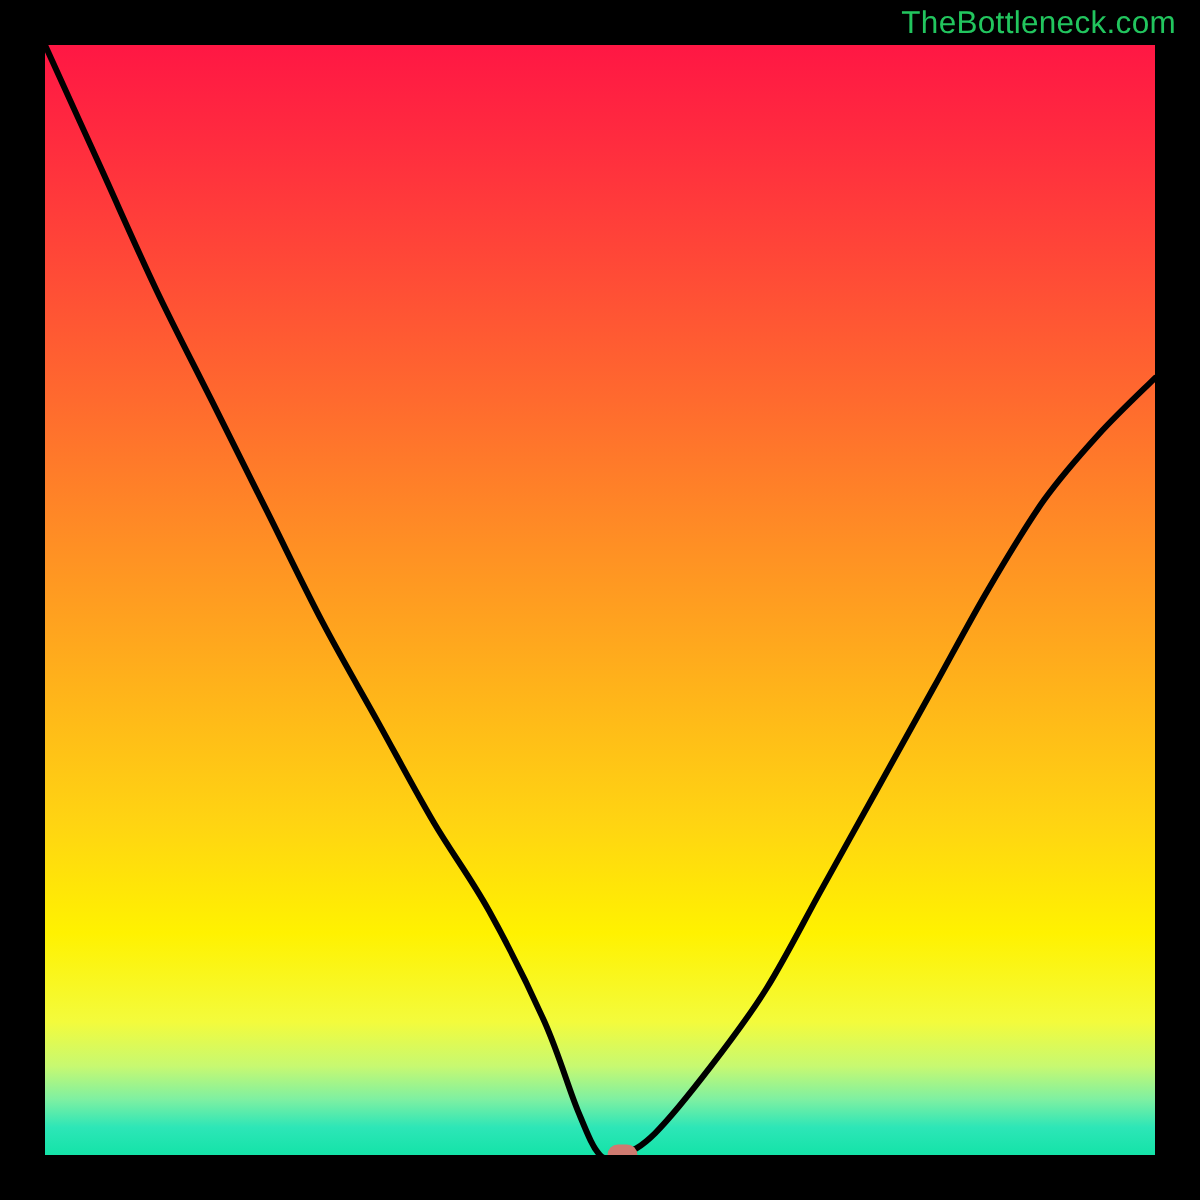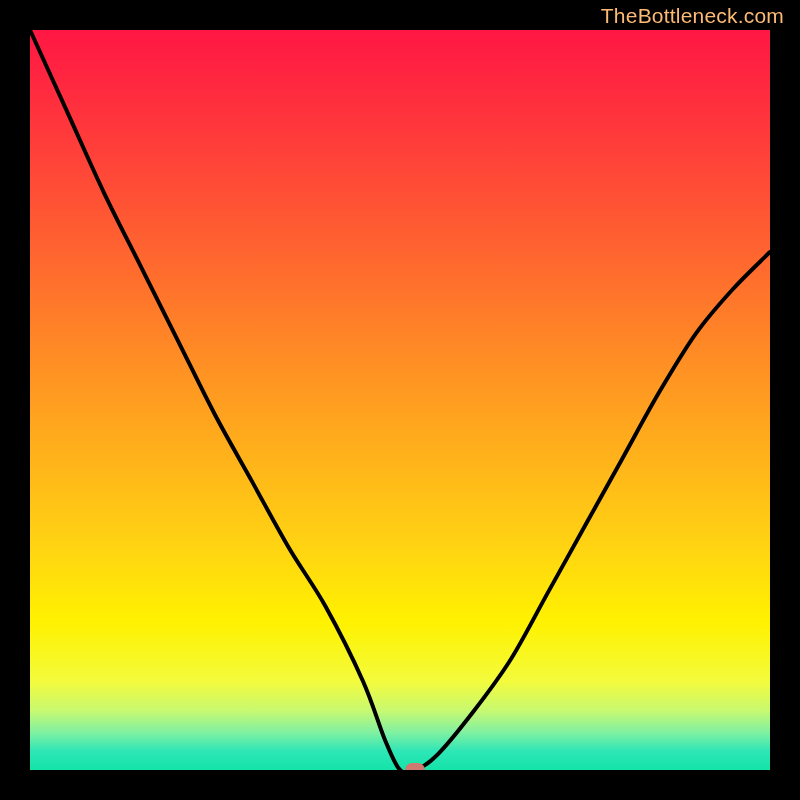--- a/index.html
+++ b/index.html
@@ -14,21 +14,21 @@
   .frame {
     position: relative;
     width: 800px;
     height: 800px;
     background: #000;
   }
   .watermark {
     position: absolute;
     top: 4px;
     right: 16px;
-    color: #fdba74;
+    color: #22c55e;
     font-size: 21px;
     font-weight: 500;
     letter-spacing: 0.2px;
     z-index: 5;
   }
   .plot-area {
     position: absolute;
     left: 30px;
     top: 30px;
     width: 740px;

